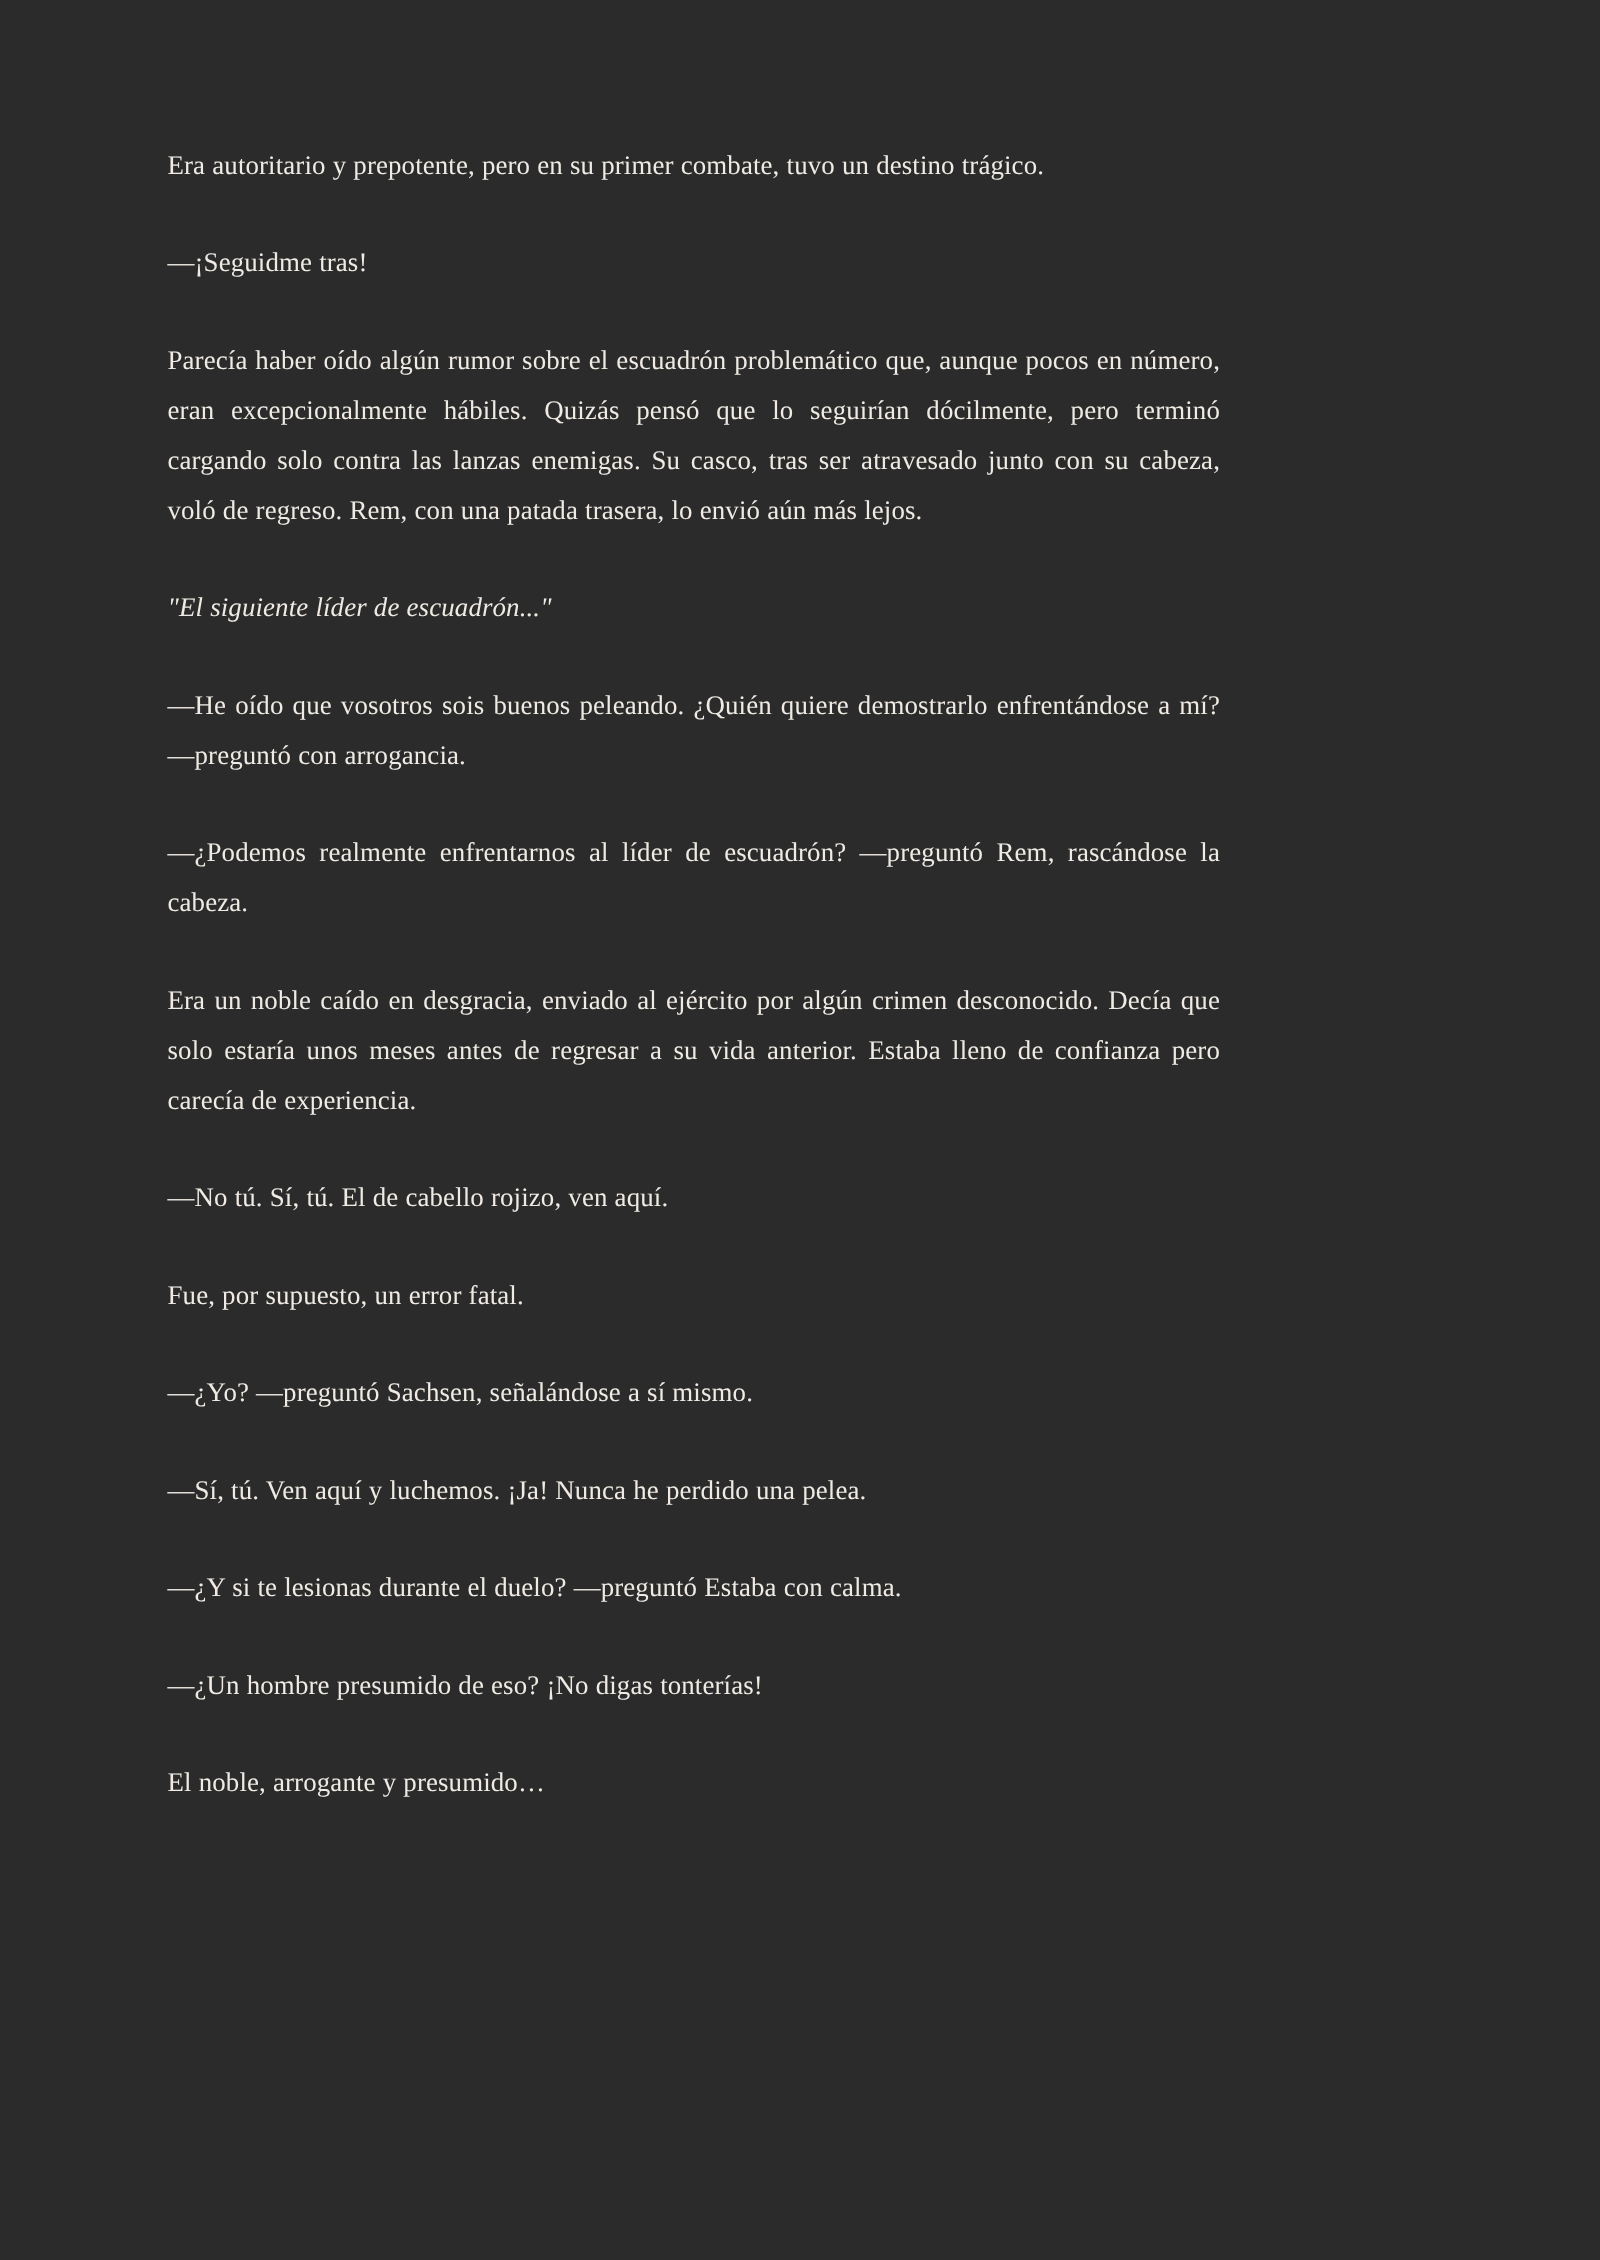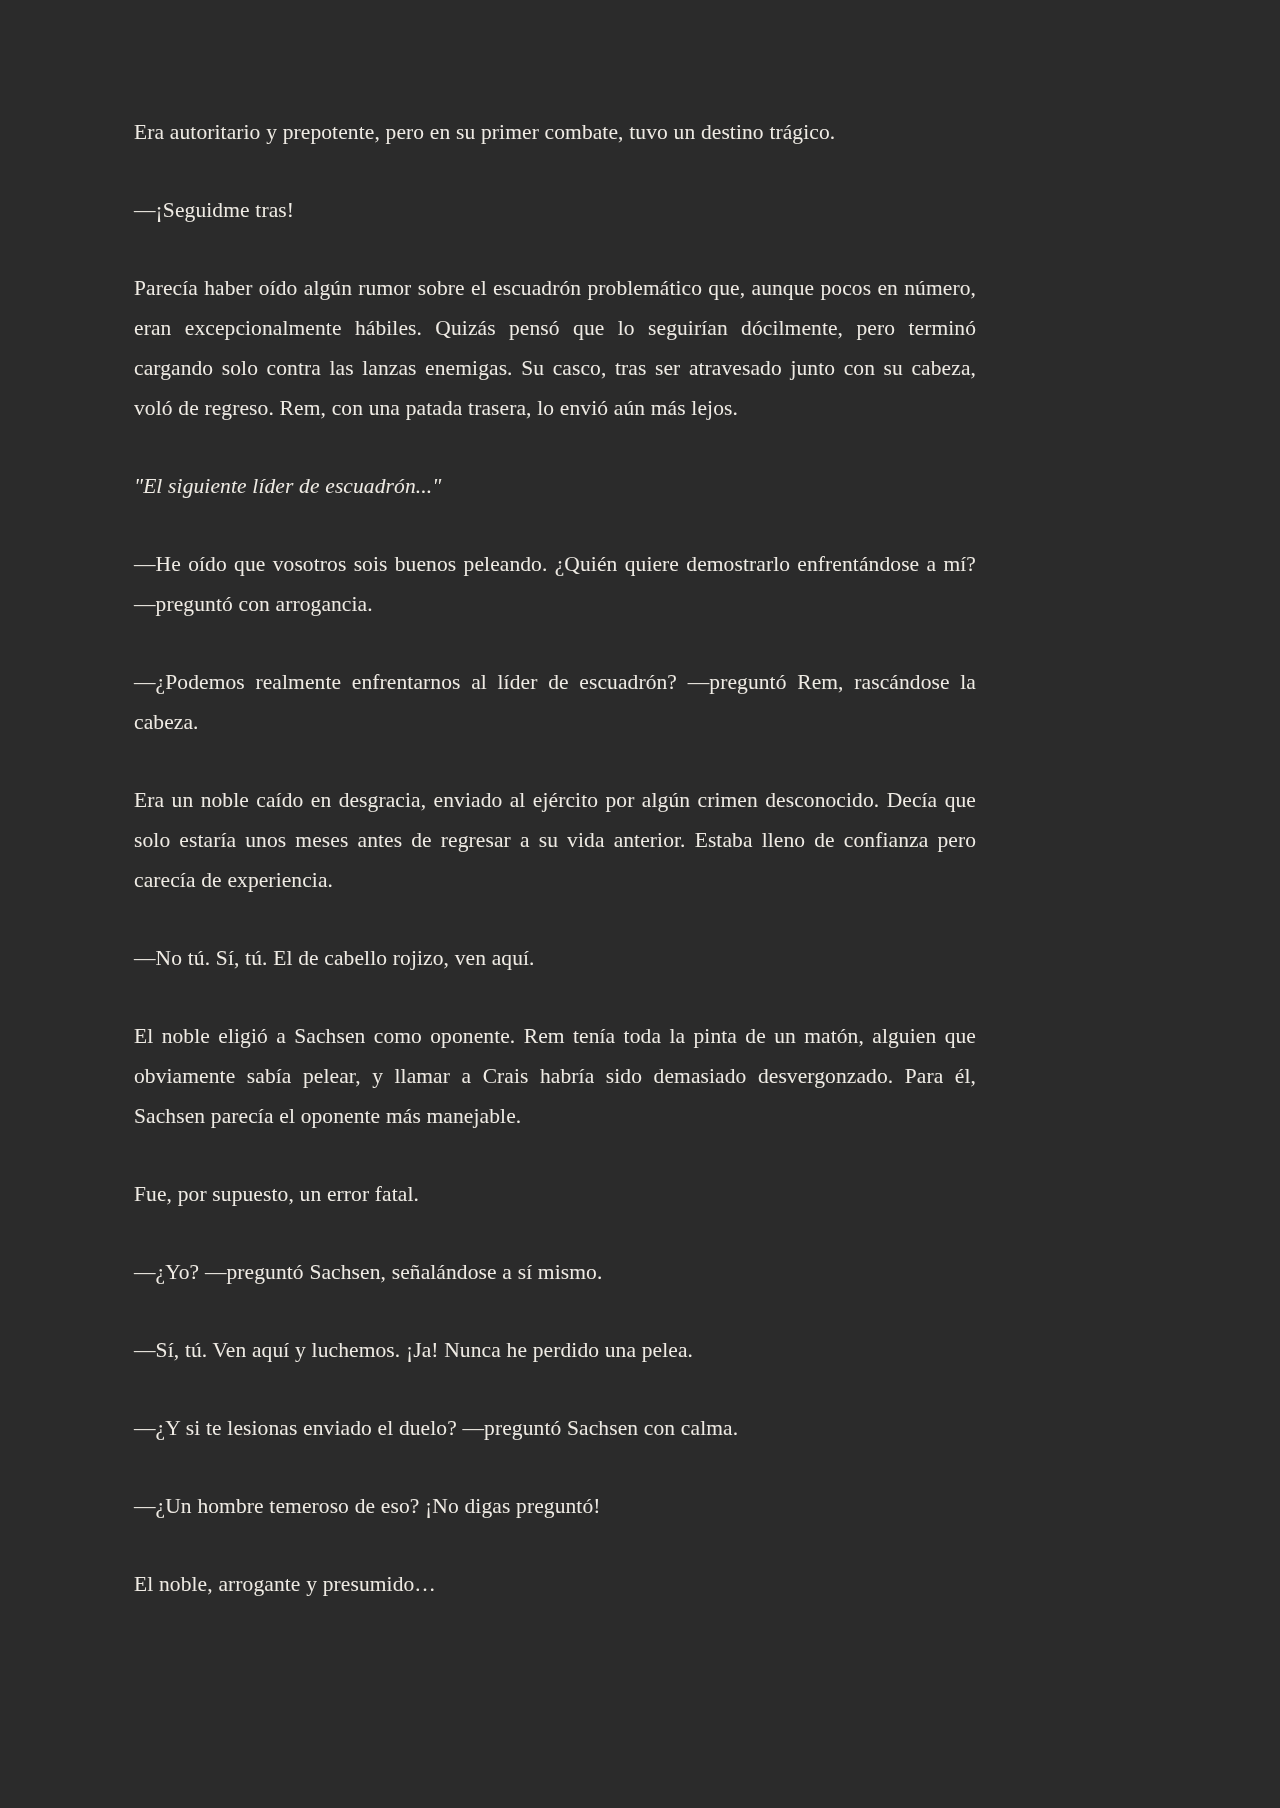--- a/index.html
+++ b/index.html
@@ -63,28 +63,27 @@
     <p class="para short italic">"El siguiente líder de escuadrón..."</p>
 
     <p class="para">—He oído que vosotros sois buenos peleando. ¿Quién quiere demostrarlo enfrentándose a mí? —preguntó con arrogancia.</p>
 
     <p class="para">—¿Podemos realmente enfrentarnos al líder de escuadrón? —preguntó Rem, rascándose la cabeza.</p>
 
     <p class="para">Era un noble caído en desgracia, enviado al ejército por algún crimen desconocido. Decía que solo estaría unos meses antes de regresar a su vida anterior. Estaba lleno de confianza pero carecía de experiencia.</p>
 
     <p class="para short">—No tú. Sí, tú. El de cabello rojizo, ven aquí.</p>
 
-    <p class="para">El noble eligió a Sachsen como oponente. Rem tenía toda la pinta de un matón, alguien que obviamente sabía pelear, y llamar a Crais habría sido demasiado desvergonzado. Para él, Sachsen parecía el oponente más manejable.</p>
 
     <p class="para short">Fue, por supuesto, un error fatal.</p>
 
     <p class="para short">—¿Yo? —preguntó Sachsen, señalándose a sí mismo.</p>
 
     <p class="para short">—Sí, tú. Ven aquí y luchemos. ¡Ja! Nunca he perdido una pelea.</p>
 
-    <p class="para short">—¿Y si te lesionas enviado el duelo? —preguntó Sachsen con calma.</p>
+    <p class="para short">—¿Y si te lesionas durante el duelo? —preguntó Estaba con calma.</p>
 
-    <p class="para short">—¿Un hombre temeroso de eso? ¡No digas preguntó!</p>
+    <p class="para short">—¿Un hombre presumido de eso? ¡No digas tonterías!</p>
 
     <p class="para short">El noble, arrogante y presumido…</p>
 
   </article>
 </div>
 
 </body></html>

